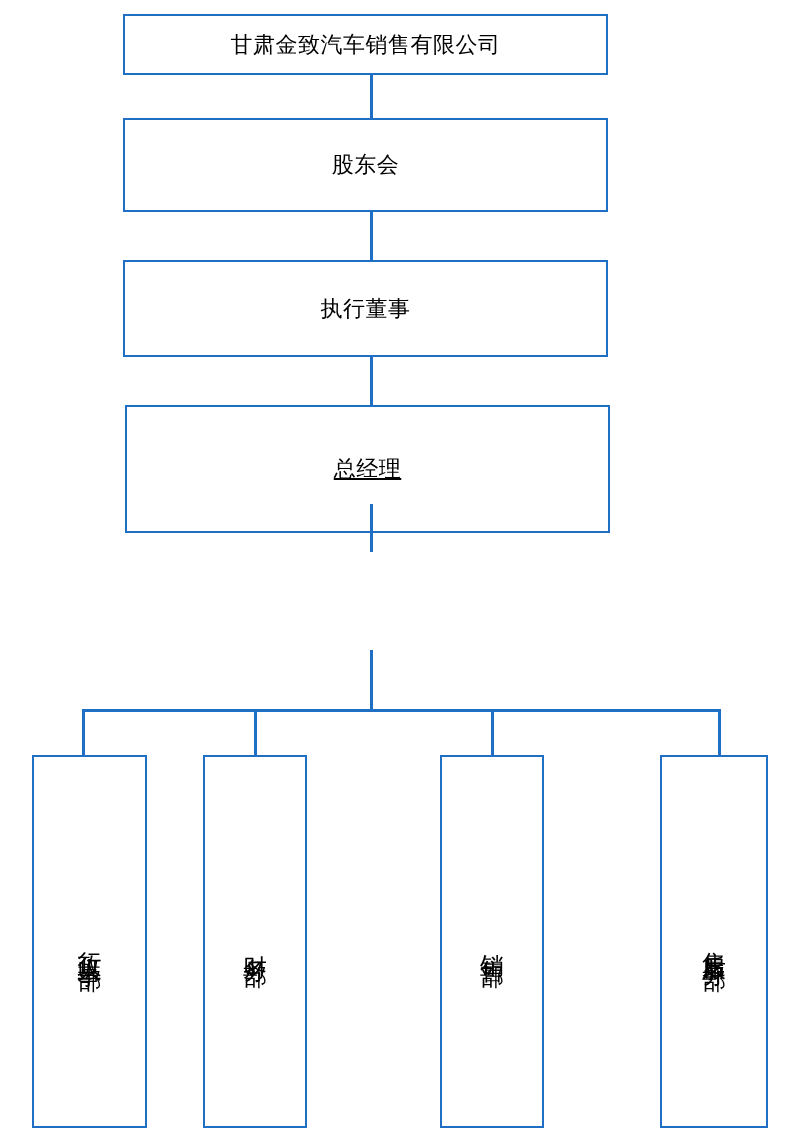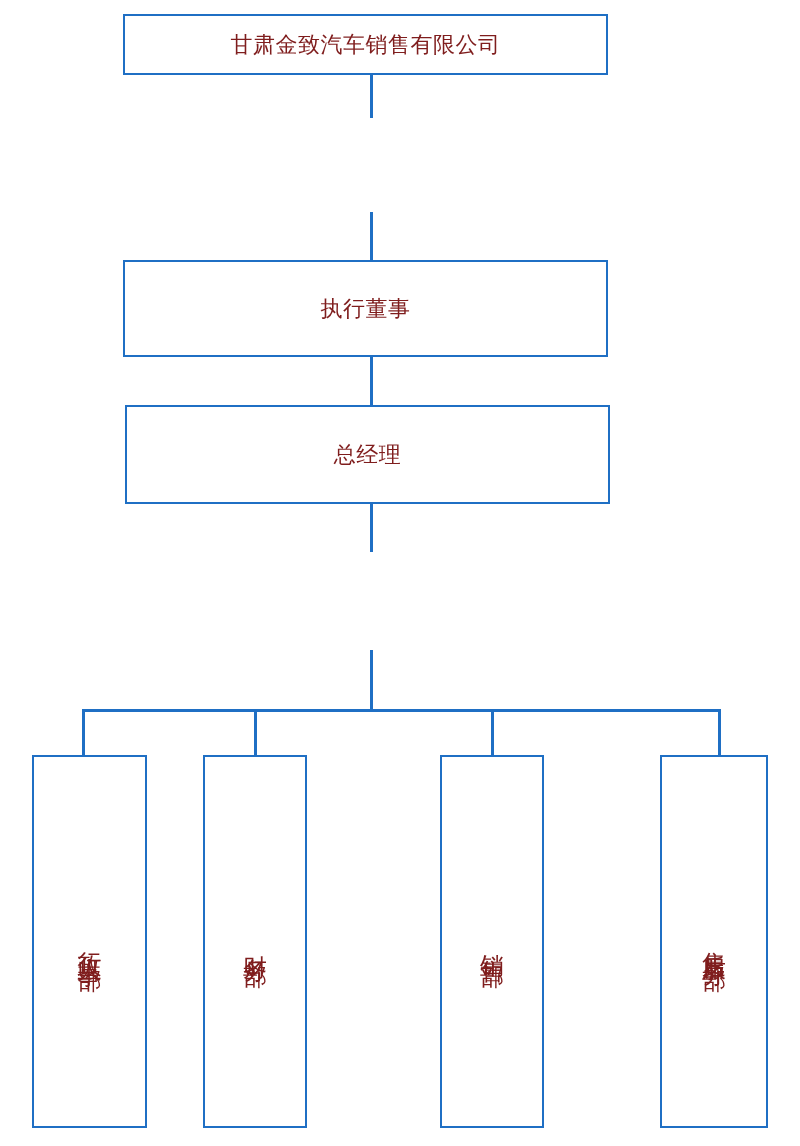--- a/index.html
+++ b/index.html
@@ -27,21 +27,21 @@
     display: flex;
     align-items: center;
     justify-content: center;
     color: #000000;
     line-height: 1.15;
   }
   .node-label {
     font-size: 22px;
     letter-spacing: 0.5px;
     white-space: nowrap;
-    color: #7f1d1d;
+    color: #000000;
   }
   
   .node-h { }
   
   .node-v {
     align-items: center;
     justify-content: center;
   }
   .node-v .node-label {
     writing-mode: vertical-rl;
@@ -63,30 +63,33 @@
 <body>
 
 <div id="chart-canvas">
 
   <div class="node node-h" style="left:123px; top:14px; width:485px; height:61px;">
     <span class="node-label">甘肃金致汽车销售有限公司</span>
   </div>
 
   <div class="connector vline" style="left:370px; top:75px; height:43px;"></div>
 
+  <div class="node node-h" style="left:123px; top:118px; width:485px; height:94px;">
+    <span class="node-label">股东会</span>
+  </div>
 
   <div class="connector vline" style="left:370px; top:212px; height:48px;"></div>
 
   <div class="node node-h" style="left:123px; top:260px; width:485px; height:97px;align-items:center;">
     <span class="node-label">执行董事</span>
   </div>
 
   <div class="connector vline" style="left:370px; top:357px; height:48px;"></div>
 
-  <div class="node node-h" style="left:125px; top:405px; width:485px; height:99px;">
+  <div class="node node-h" style="left:125px; top:405px; width:485px; height:128px;text-decoration:underline;">
     <span class="node-label">总经理</span>
   </div>
 
   <div class="connector vline" style="left:370px; top:504px; height:48px;"></div>
 
 
   <div class="connector vline" style="left:370px; top:650px; height:61px;"></div>
 
   <div class="connector hline" style="left:82px; top:709px; width:638px;"></div>
 

